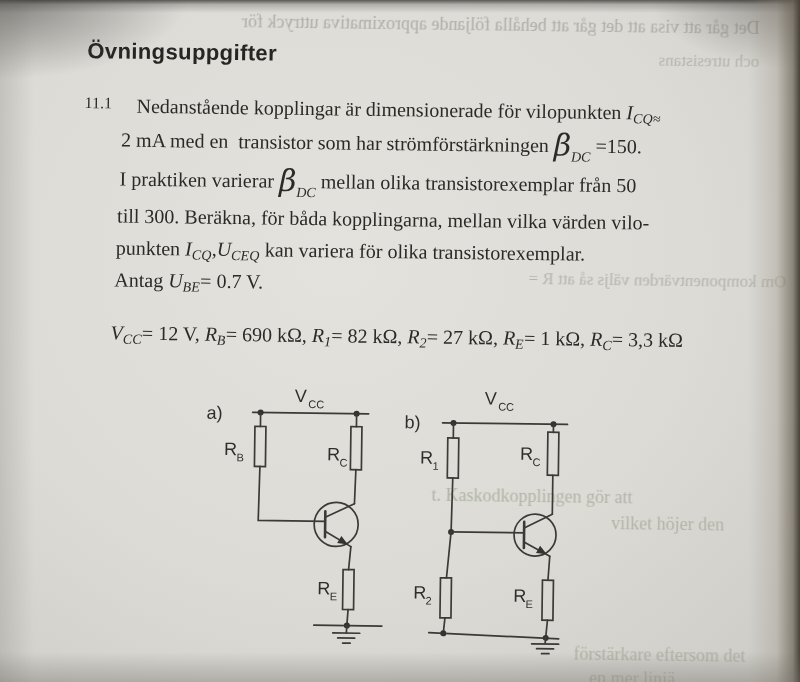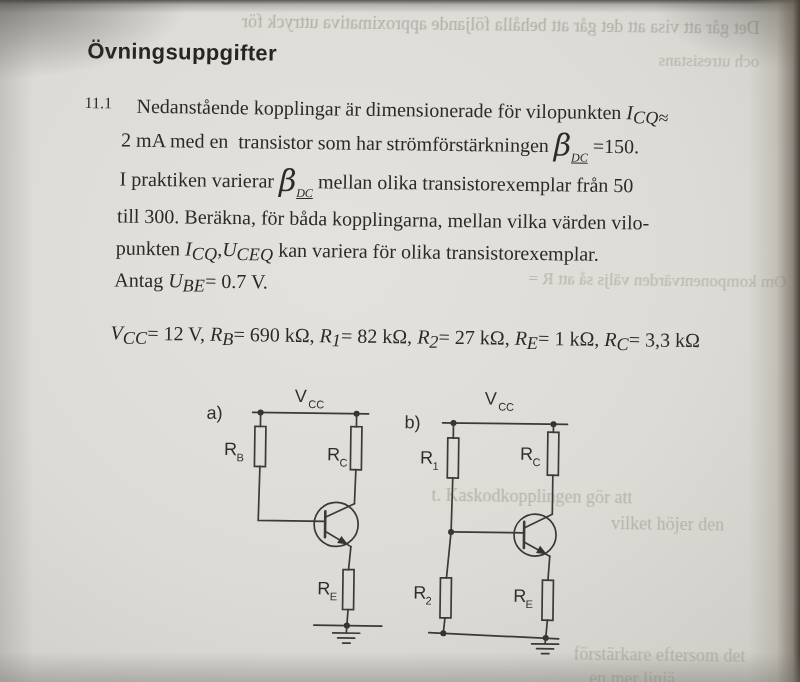--- a/index.html
+++ b/index.html
@@ -40,23 +40,23 @@
   .pnum{position:absolute;left:86px;top:93px;font-size:16px;color:#2c2a27;white-space:pre;}
   .line{position:absolute;font-size:20px;color:#2c2a27;white-space:pre;}
   .l1{left:138px;top:93px;}
   .l2{left:123px;top:127px;}
   .l3{left:122px;top:166px;}
   .l4{left:120px;top:203px;}
   .l5{left:119px;top:235px;}
   .l6{left:118px;top:267px;}
   .l7{left:115px;top:320px;}
   .vv{font-style:italic;}
-  .vsub{font-style:italic;font-size:18px;vertical-align:-4px;letter-spacing:.2px;}
+  .vsub{font-style:italic;font-size:14px;vertical-align:-4px;letter-spacing:.2px;}
   .beta{font-family:"DejaVu Serif",serif;font-style:italic;font-size:30px;line-height:0;vertical-align:-3px;}
-  .bsub{font-style:italic;font-size:12px;vertical-align:-9px;text-decoration:underline;}
+  .bsub{font-style:italic;font-size:14px;vertical-align:-9px;}
 
   
   .ghost{position:absolute;color:#b5b5ac;filter:blur(.6px);white-space:pre;pointer-events:none;}
   .mir{transform:scaleX(-1);}
   .ghost1{left:95px;top:8px;width:665px;font-size:18px;color:#aeaea6;}
   .ghost2{left:555px;top:42px;width:205px;font-size:17px;}
   .ghost3{left:428px;top:262px;width:362px;font-size:17px;}
   .ghost4{left:438px;top:479px;font-size:18px;color:#b1b4a6;}
   .ghost5{left:618px;top:505px;font-size:18px;color:#b1b4a6;}
   .ghost6{left:582px;top:636px;font-size:18px;color:#afb2a5;}

